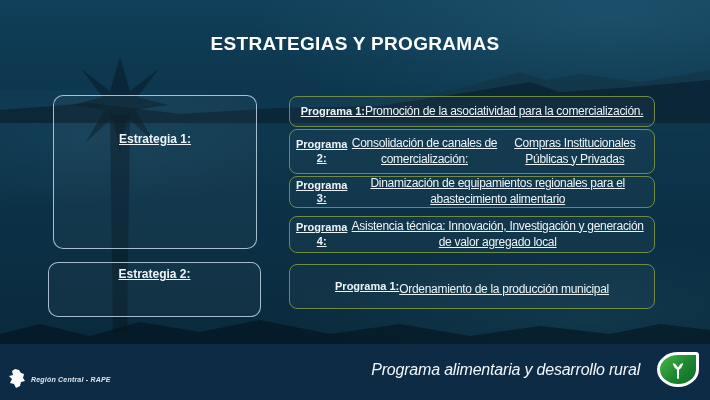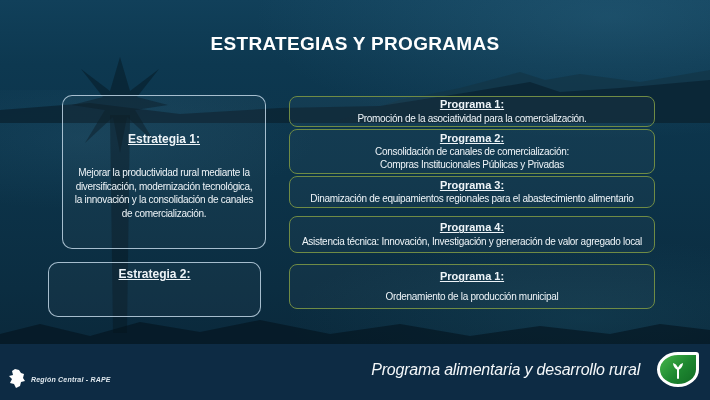--- a/index.html
+++ b/index.html
@@ -39,46 +39,46 @@
     color:#ffffff;font-size:19px;font-weight:bold;letter-spacing:.3px;
   }
 
   
   .sbox{
     position:absolute;box-sizing:border-box;
     border:1.5px solid rgba(193,214,229,.85);border-radius:10px;
     background:rgba(255,255,255,.03);
     color:#eef4f8;text-align:center;
   }
-  .sbox1{left:53px;top:95px;width:204px;height:154px;padding:0 9px;margin-left:9px;}
+  .sbox1{left:53px;top:95px;width:204px;height:154px;padding:0 9px;}
   .sbox2{left:48px;top:262px;width:213px;height:55px;padding:2px 4px;}
   .shead{font-size:12px;font-weight:bold;text-decoration:underline;}
   .sbox1 .shead{margin-top:36px;}
   .sbox2 .shead{margin-top:2px;}
   .sbody{font-size:10px;letter-spacing:-.3px;line-height:1.35;}
   .sbox1 .sbody{margin-top:20px;}
   .sbox2 .sbody{margin-top:2px;}
 
   
   .pbox{
     position:absolute;left:289px;width:366px;box-sizing:border-box;
     border:1.5px solid #6f8b45;border-radius:8px;
     background:rgba(255,255,255,.03);
     color:#eef4f8;text-align:center;
-    display:flex;flex-direction:column;justify-content:center;align-items:center;
+    display:flex;flex-direction:row;justify-content:center;align-items:center;
     padding:1px 6px;
   }
   .pbox1{top:96px;height:31px;}
   .pbox2{top:129px;height:45px;justify-content:space-between;padding:2px 6px;}
   .pbox3{top:176px;height:32px;}
   .pbox4{top:216px;height:37px;}
   .pbox5{top:264px;height:45px;}
   .pbox5 .pline{margin-top:6px;}
   .phead{font-size:11px;font-weight:bold;text-decoration:underline;line-height:1.2;}
-  .pline{font-size:10px;letter-spacing:-.3px;line-height:1.3;}
+  .pline{font-size:12px;letter-spacing:-.3px;line-height:1.3;text-decoration:underline;}
 
   
   .footer{
     position:absolute;left:0;top:344px;width:710px;height:56px;
     background:#0d2b44;
   }
   .region-logo{position:absolute;left:9px;top:25px;width:16px;height:19px;}
   .region-label{
     position:absolute;left:31px;top:32px;
     color:#dfe8ee;font-size:7px;font-weight:bold;font-style:italic;letter-spacing:.2px;
@@ -115,21 +115,20 @@
   </svg>
 
   <svg class="veg" viewBox="0 0 710 30">
     <polygon fill="rgba(4,18,28,0.6)" points="0,30 0,18 40,8 90,20 140,6 200,16 260,4 330,18 400,8 470,20 540,10 610,18 660,8 710,14 710,30"></polygon>
   </svg>
 
   <div class="title">ESTRATEGIAS Y PROGRAMAS</div>
 
   <div class="sbox sbox1">
     <div class="shead">Estrategia 1:</div>
-    <div class="sbody">Mejorar la productividad rural mediante la diversificación, modernización tecnológica, la innovación y la consolidación de canales de comercialización.</div>
   </div>
 
   <div class="sbox sbox2">
     <div class="shead">Estrategia 2:</div>
   </div>
 
   <div class="pbox pbox1">
     <div class="phead">Programa 1:</div>
     <div class="pline">Promoción de la asociatividad para la comercialización.</div>
   </div>

